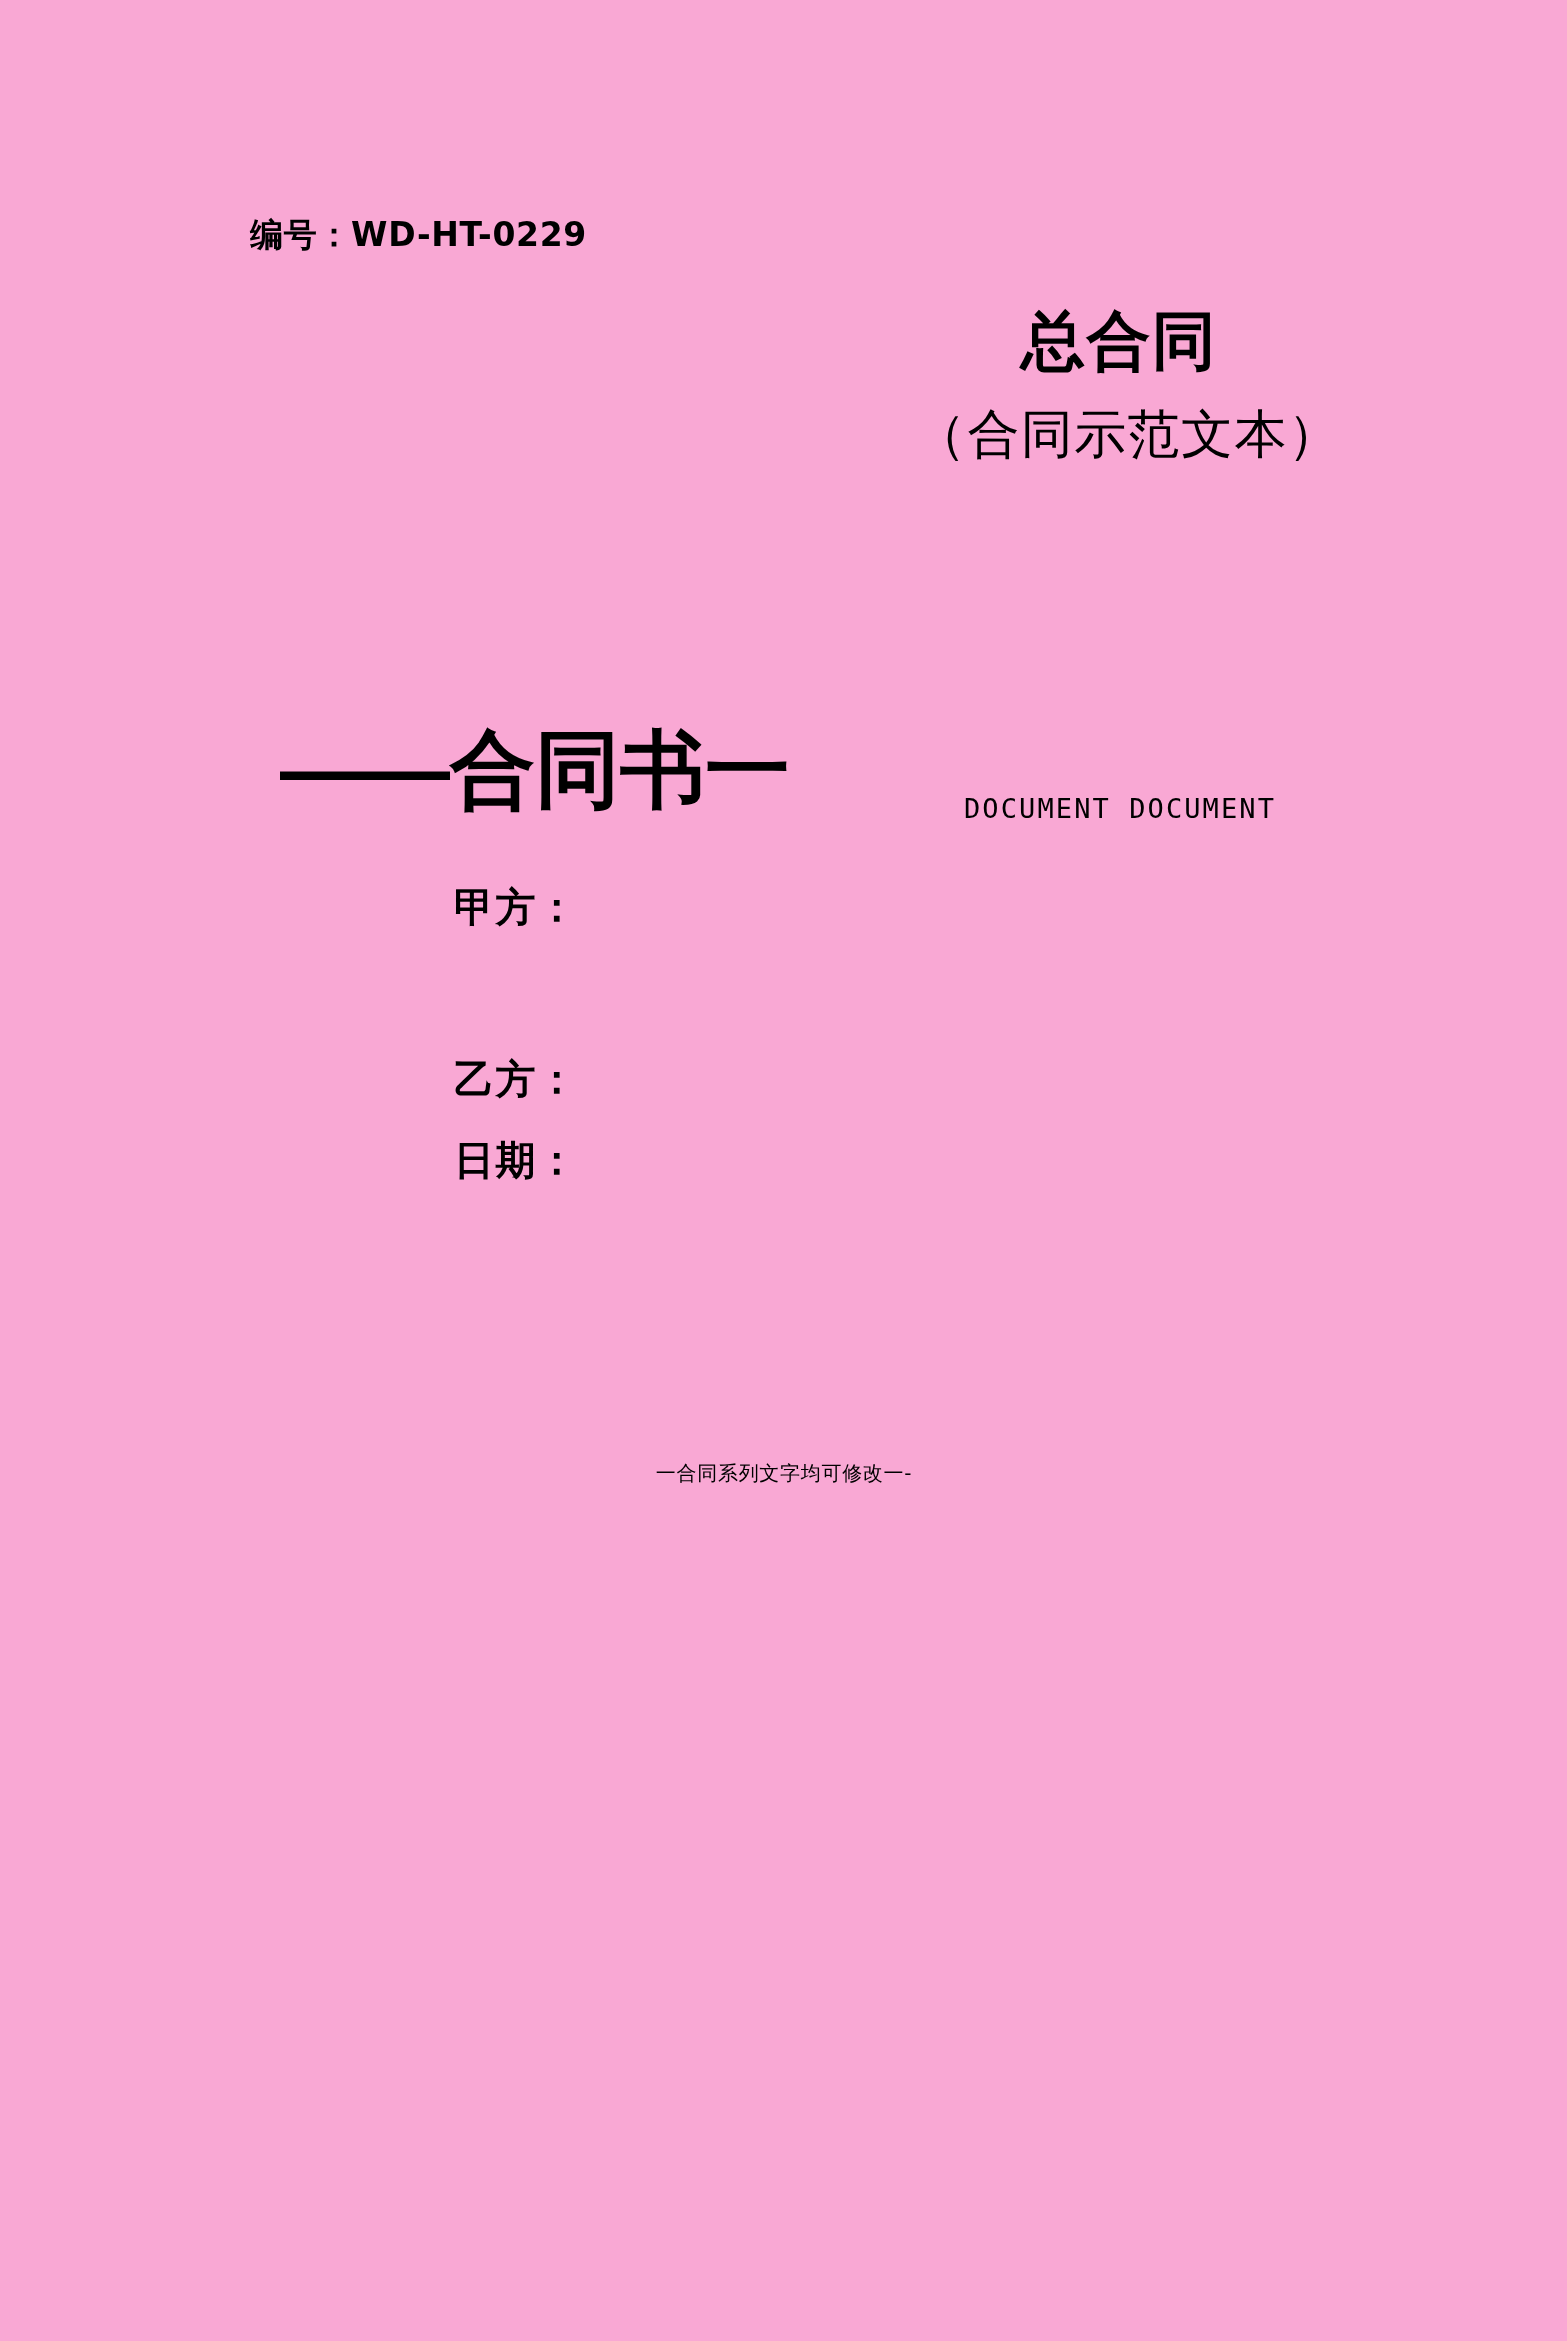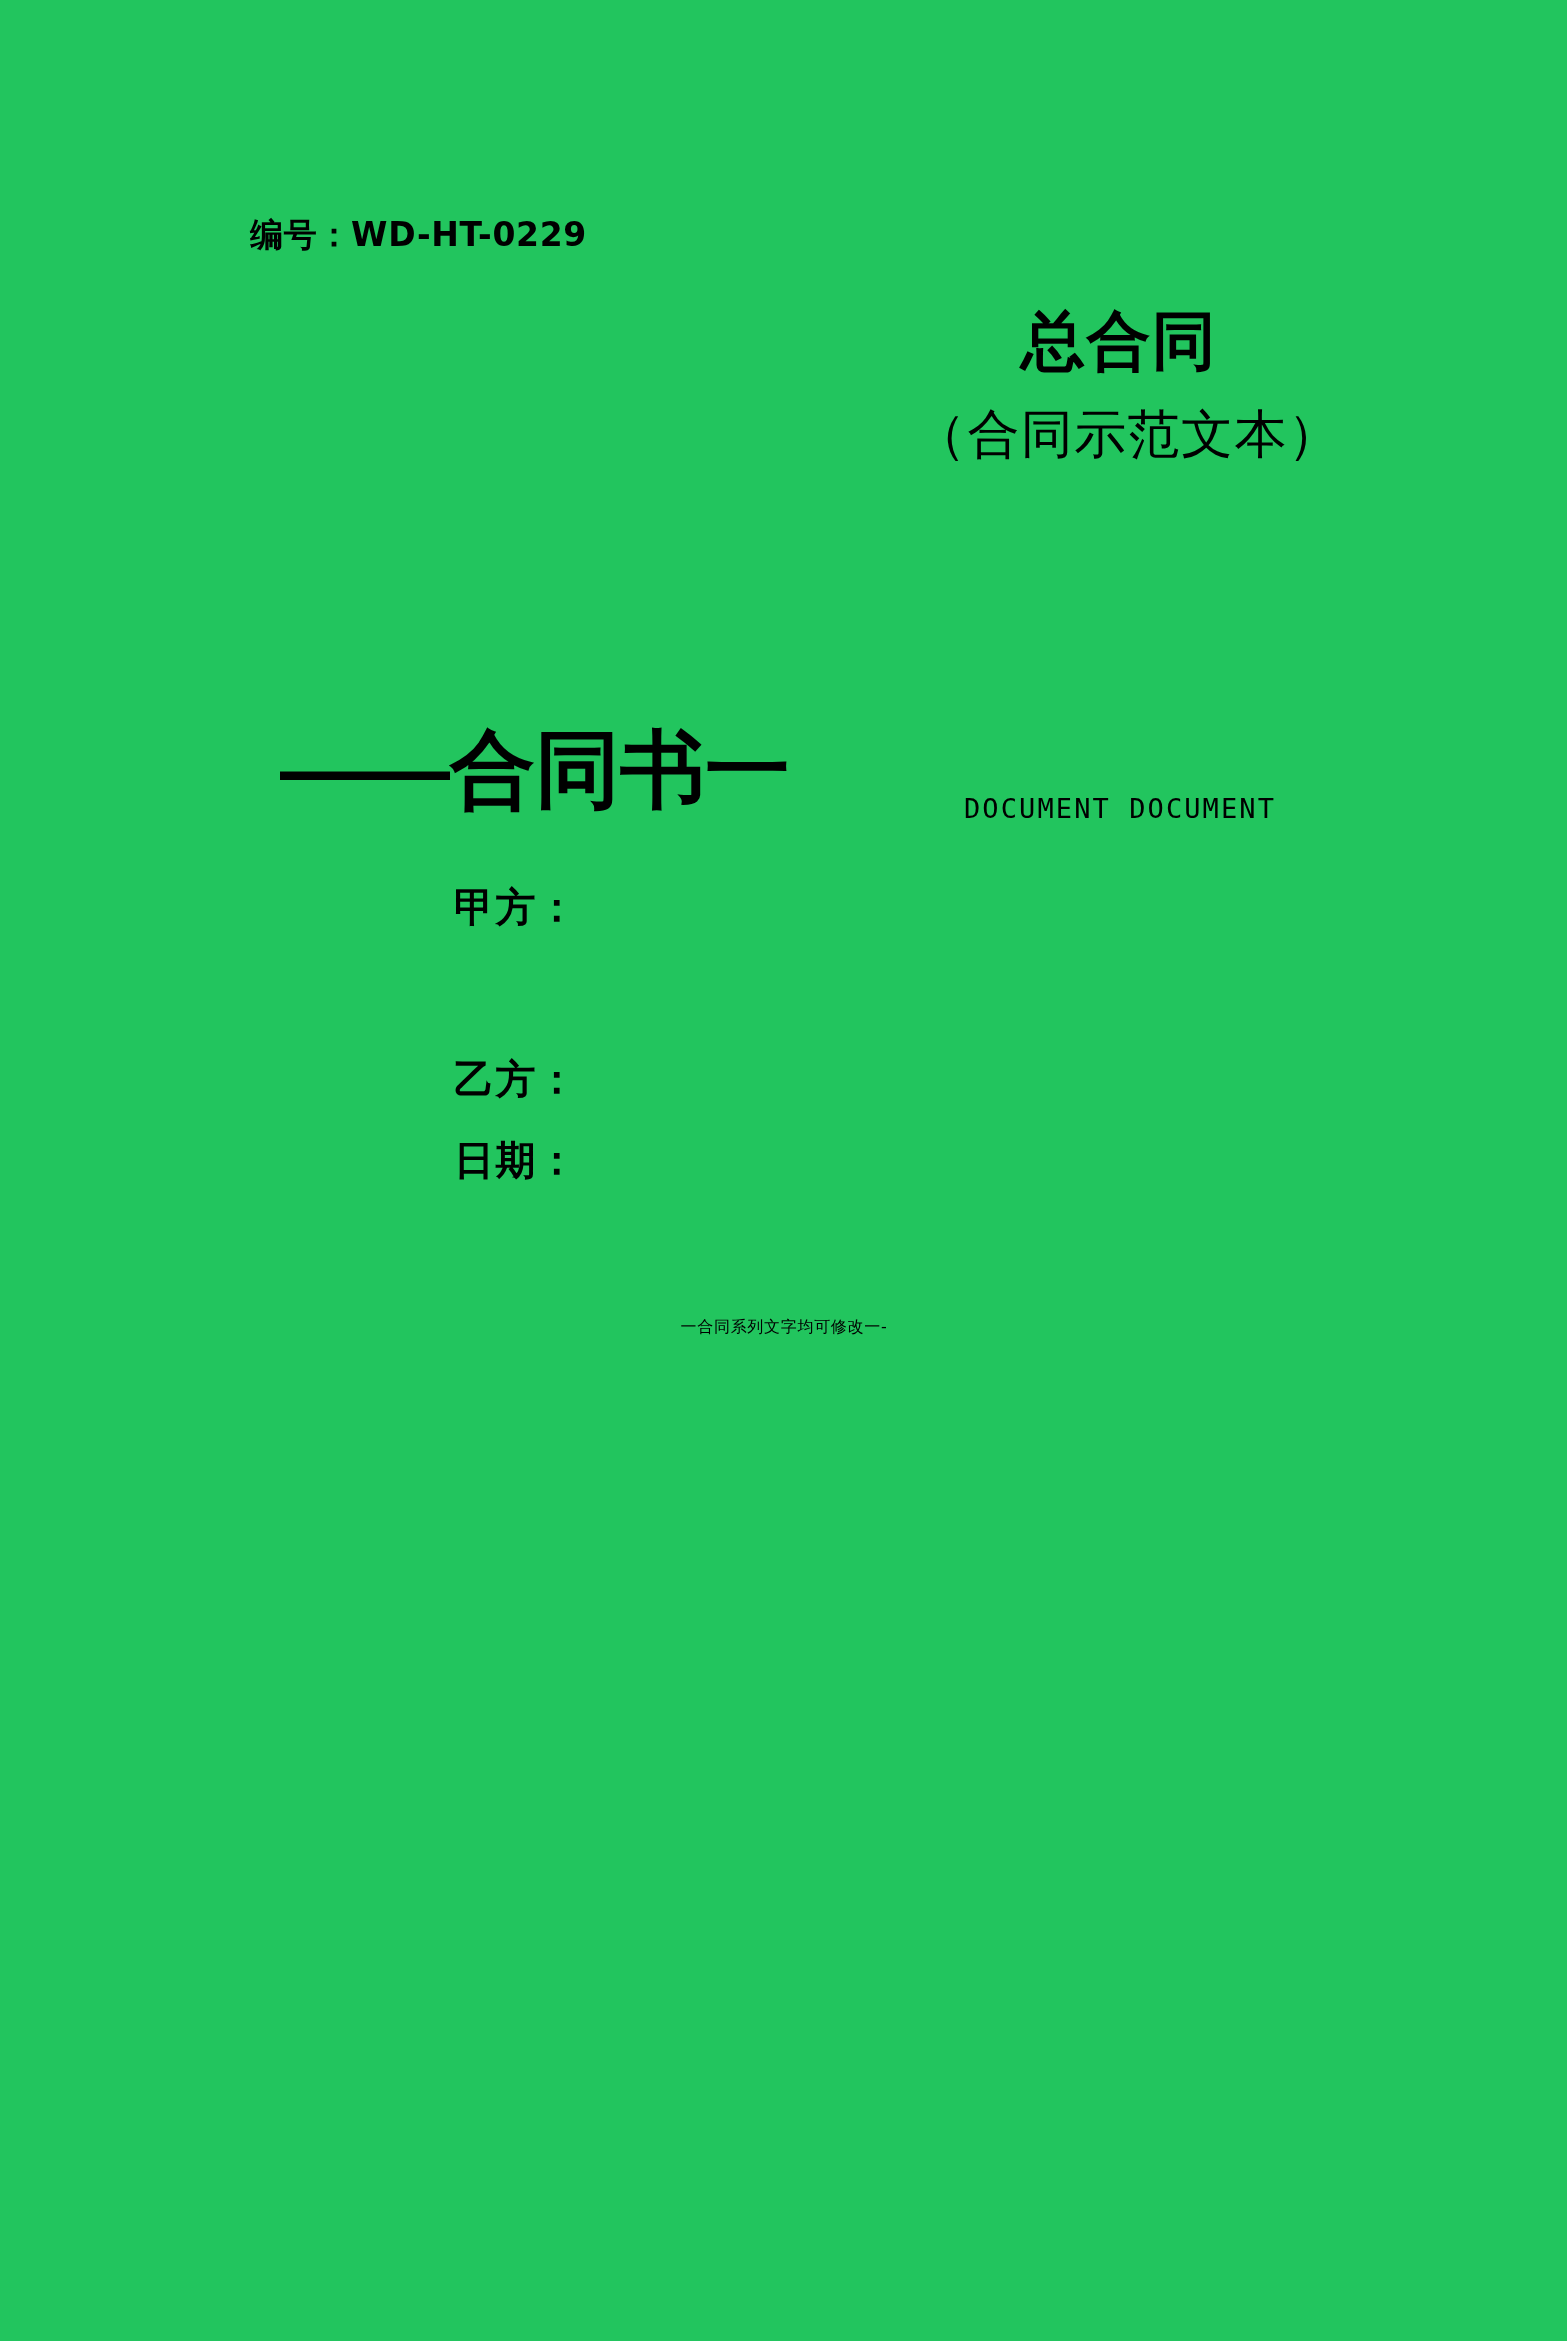--- a/index.html
+++ b/index.html
@@ -15,21 +15,21 @@
     color: #000000;
     overflow: hidden;
   }
 
   .page {
     position: absolute;
     left: 0;
     top: 0;
     width: 1568px;
     height: 2342px;
-    background: #22c55e;
+    background: #f9a8d4;
   }
 
   
   .doc-number {
     position: absolute;
     left: 250px;
     top: 213px;
     font-size: 33px;
     font-weight: bold;
     letter-spacing: 0.7px;
@@ -108,24 +108,24 @@
   .field-c { top: 1133px; }
 
   .field-value {
     font-weight: normal;
   }
 
   
   .footnote {
     position: absolute;
     left: 0;
-    top: 1317px;
+    top: 1460px;
     width: 1568px;
     text-align: center;
-    font-size: 16px;
+    font-size: 20px;
     font-weight: normal;
     letter-spacing: 0.7px;
     font-family: "DejaVu Sans", sans-serif;
   }
 </style>
 </head>
 <body>
 
 <div class="page">
 

